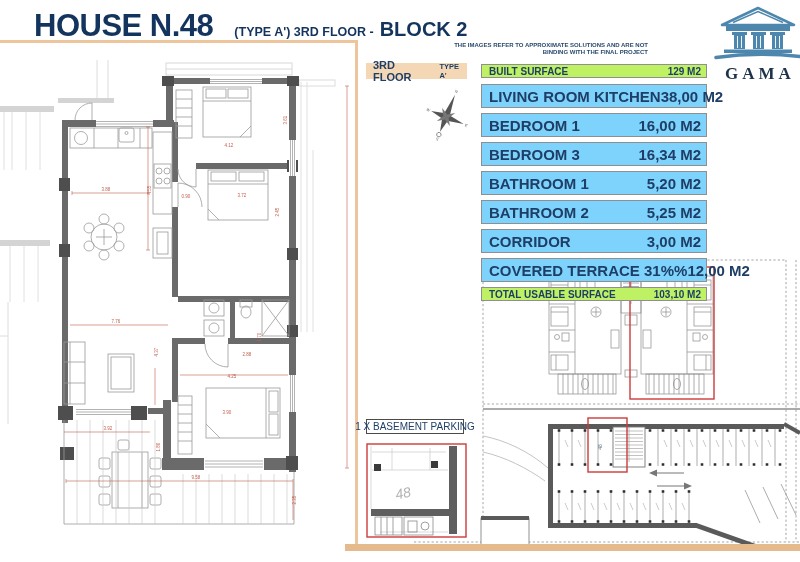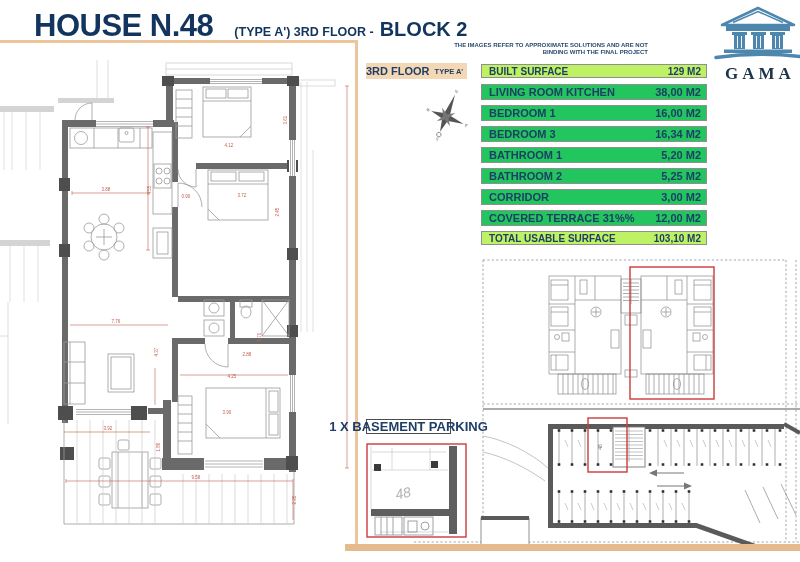--- a/index.html
+++ b/index.html
@@ -10,29 +10,29 @@
   .title-row{left:34px;top:8px;display:flex;align-items:baseline;color:#13345d;white-space:nowrap}
   .t-main{font-size:31px;font-weight:800;letter-spacing:-.5px}
   .t-mid{font-size:12.5px;font-weight:800;margin:0 6px 0 21px}
   .t-block{font-size:20px;font-weight:700}
   .hr-tan{left:0;top:40px;width:357px;height:3px;background:#ecc59c}
   .vr-tan{left:355px;top:40px;width:3px;height:504px;background:#ecc59c}
   .bottom-tan{left:345px;top:544px;width:455px;height:7px;background:#e5bb8e}
   .disclaimer{left:420px;top:42px;width:228px;text-align:right;font-size:6px;font-weight:700;line-height:7px;color:#2a4a6d}
   .gama{left:712px;top:4px;width:92px;text-align:center}
   .gama-text{font-family:"Liberation Serif",serif;font-size:17px;letter-spacing:4px;color:#1c3349;margin-top:0;font-weight:600;padding-left:4px}
-  .badge{left:366px;top:63px;width:101px;height:16px;background:#f4d8b6;color:#1e3e66;display:flex;align-items:center;}
+  .badge{left:366px;top:63px;width:101px;height:16px;background:#f4d8b6;color:#1e3e66;display:flex;align-items:center;padding-left:7px}
   .badge-floor{font-size:11px;font-weight:800}
   .badge-type{font-size:7.5px;font-weight:800;margin-left:5px}
   .stable{left:481px;top:64px;width:226px}
-  .trow{display:flex;justify-content:space-between;align-items:center;border:1px solid #8f8f8f;background:#22c55e;height:16px;margin-bottom:5px;padding:0 5px 0 7px;font-size:11px;font-weight:800;color:#1e3e66}
+  .trow{display:flex;justify-content:space-between;align-items:center;border:1px solid #8f8f8f;background:#7dd3fc;height:24px;margin-bottom:5px;padding:0 5px 0 7px;font-size:15px;font-weight:800;color:#1e3e66}
   .trow span{white-space:nowrap}
   .trow.thead,.trow.ttotal{height:14px;background:#bef264;font-size:10px}
   .trow.thead{margin-bottom:6px}
-  .parking-label{left:366px;top:419px;width:85px;height:15px;border:1.5px solid #4a4a4a;background:#fff;color:#1e3e66;font-size:13px;font-weight:700;display:flex;align-items:center;justify-content:center;white-space:nowrap}
+  .parking-label{left:366px;top:419px;width:98px;height:15px;border:1.5px solid #4a4a4a;background:#fff;color:#1e3e66;font-size:10px;font-weight:400;display:flex;align-items:center;justify-content:center;white-space:nowrap}
   svg.art{left:0;top:0;width:800px;height:562px}
 </style>
 </head>
 <body>
 
 <div class="page">
 
   <svg class="abs art" viewBox="0 0 800 562" xmlns="http://www.w3.org/2000/svg">
 
     <g fill="none">

